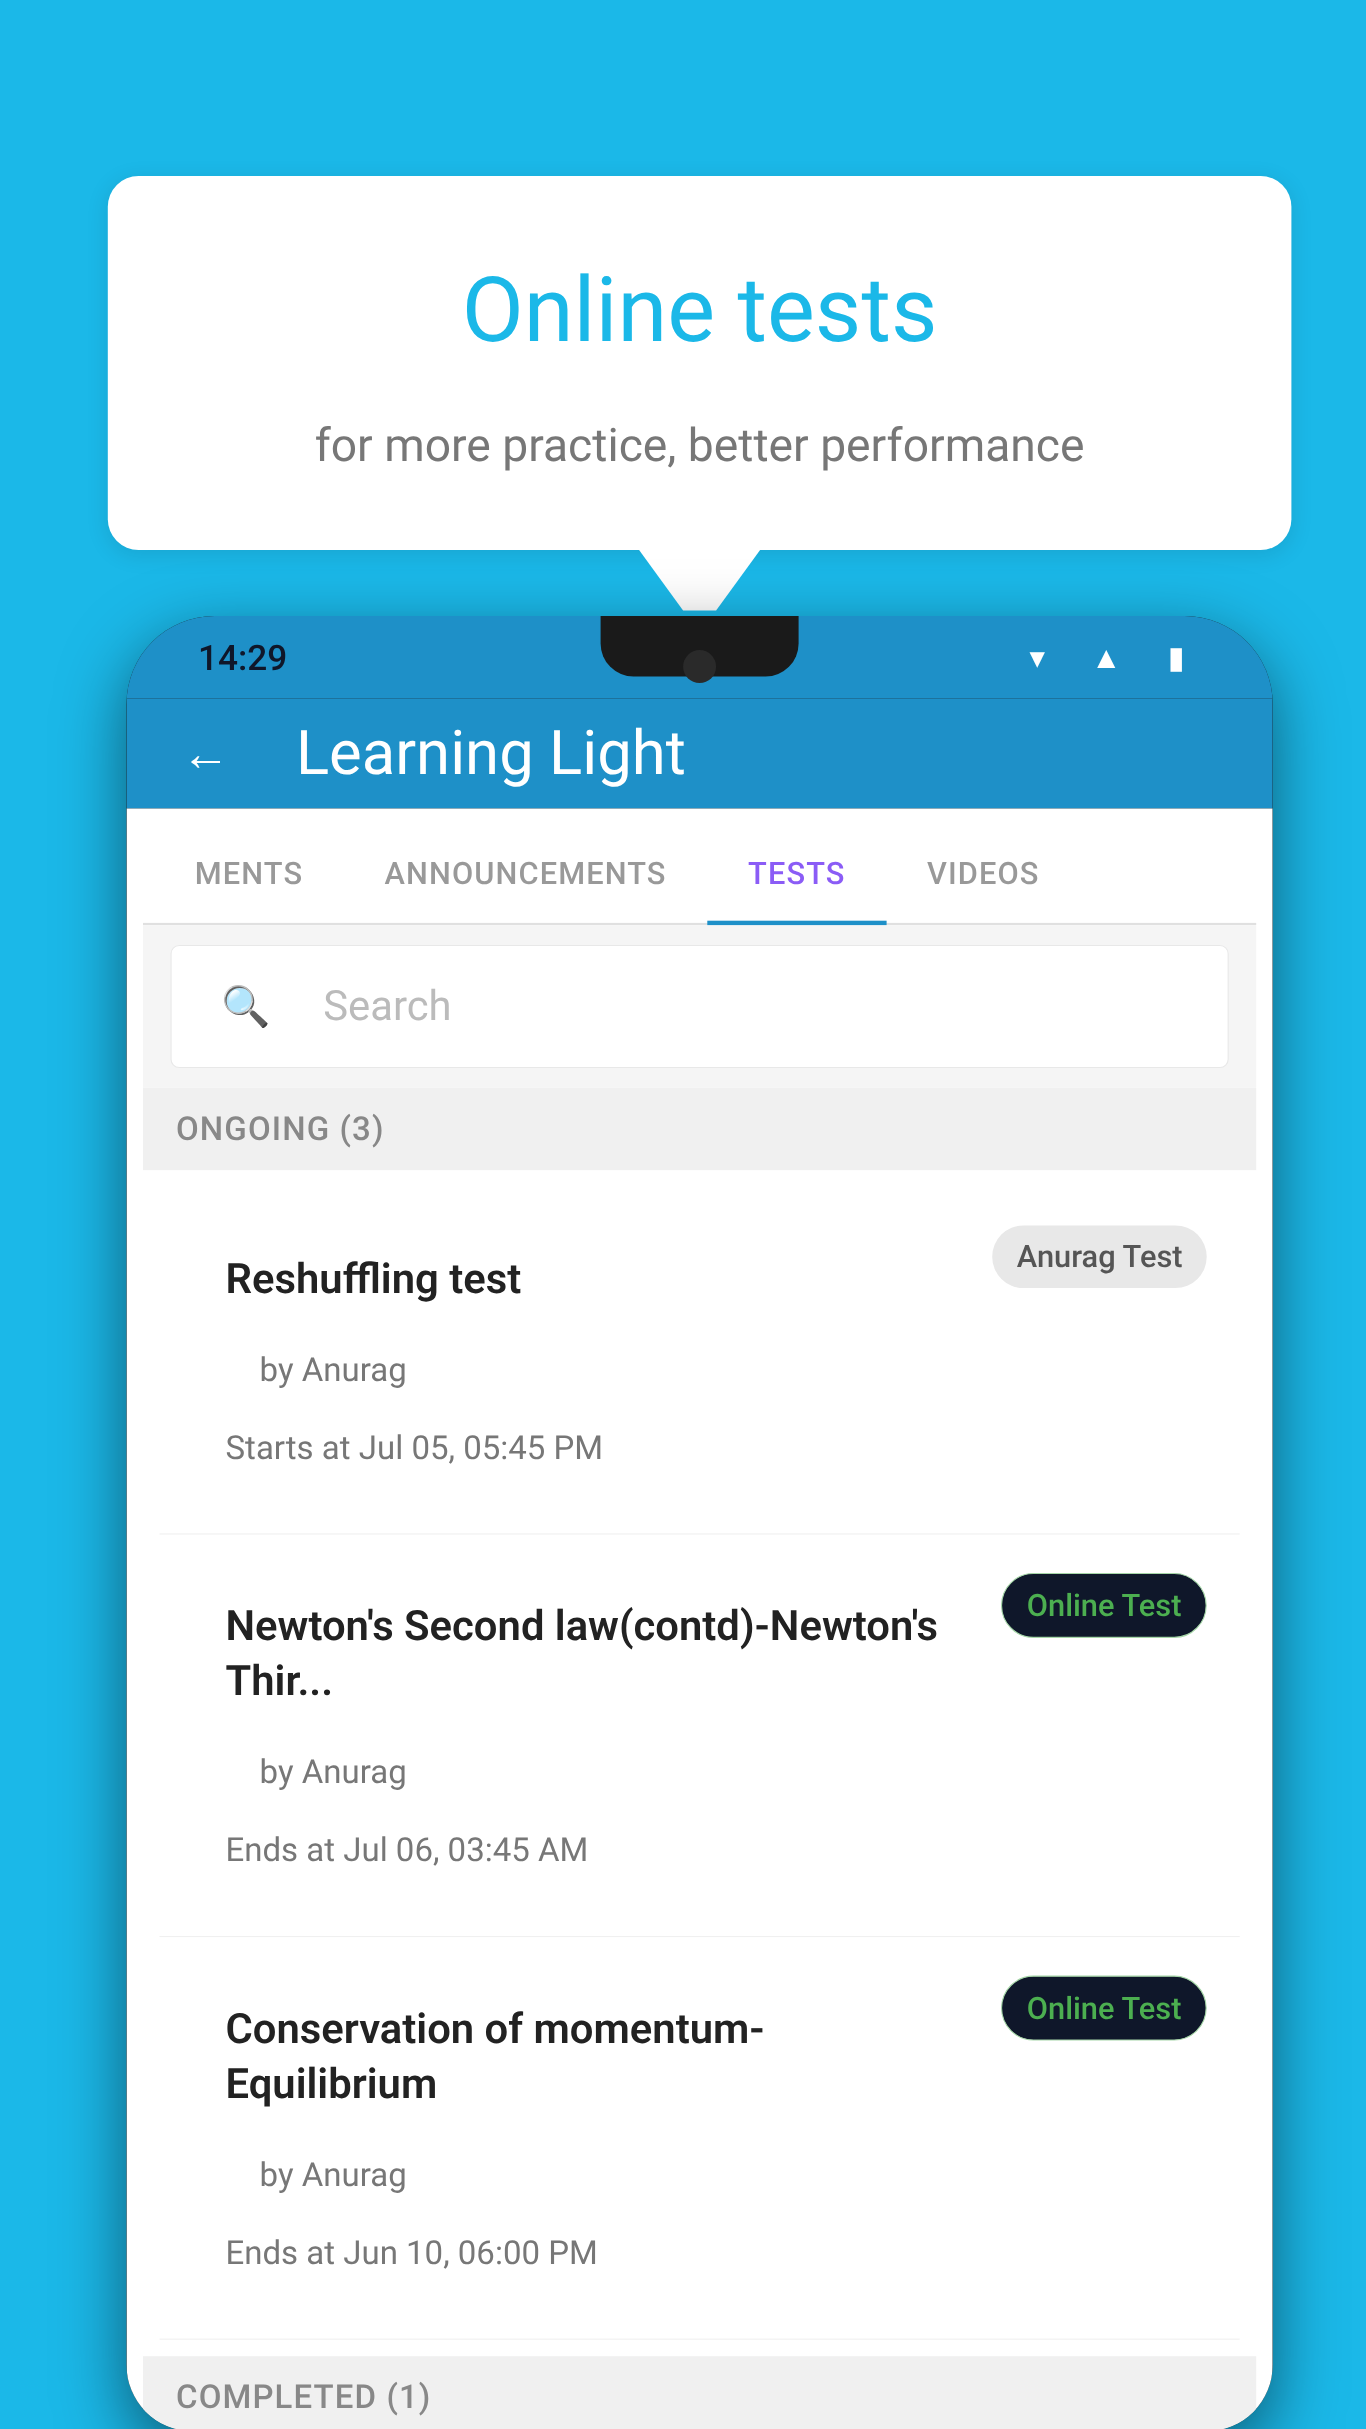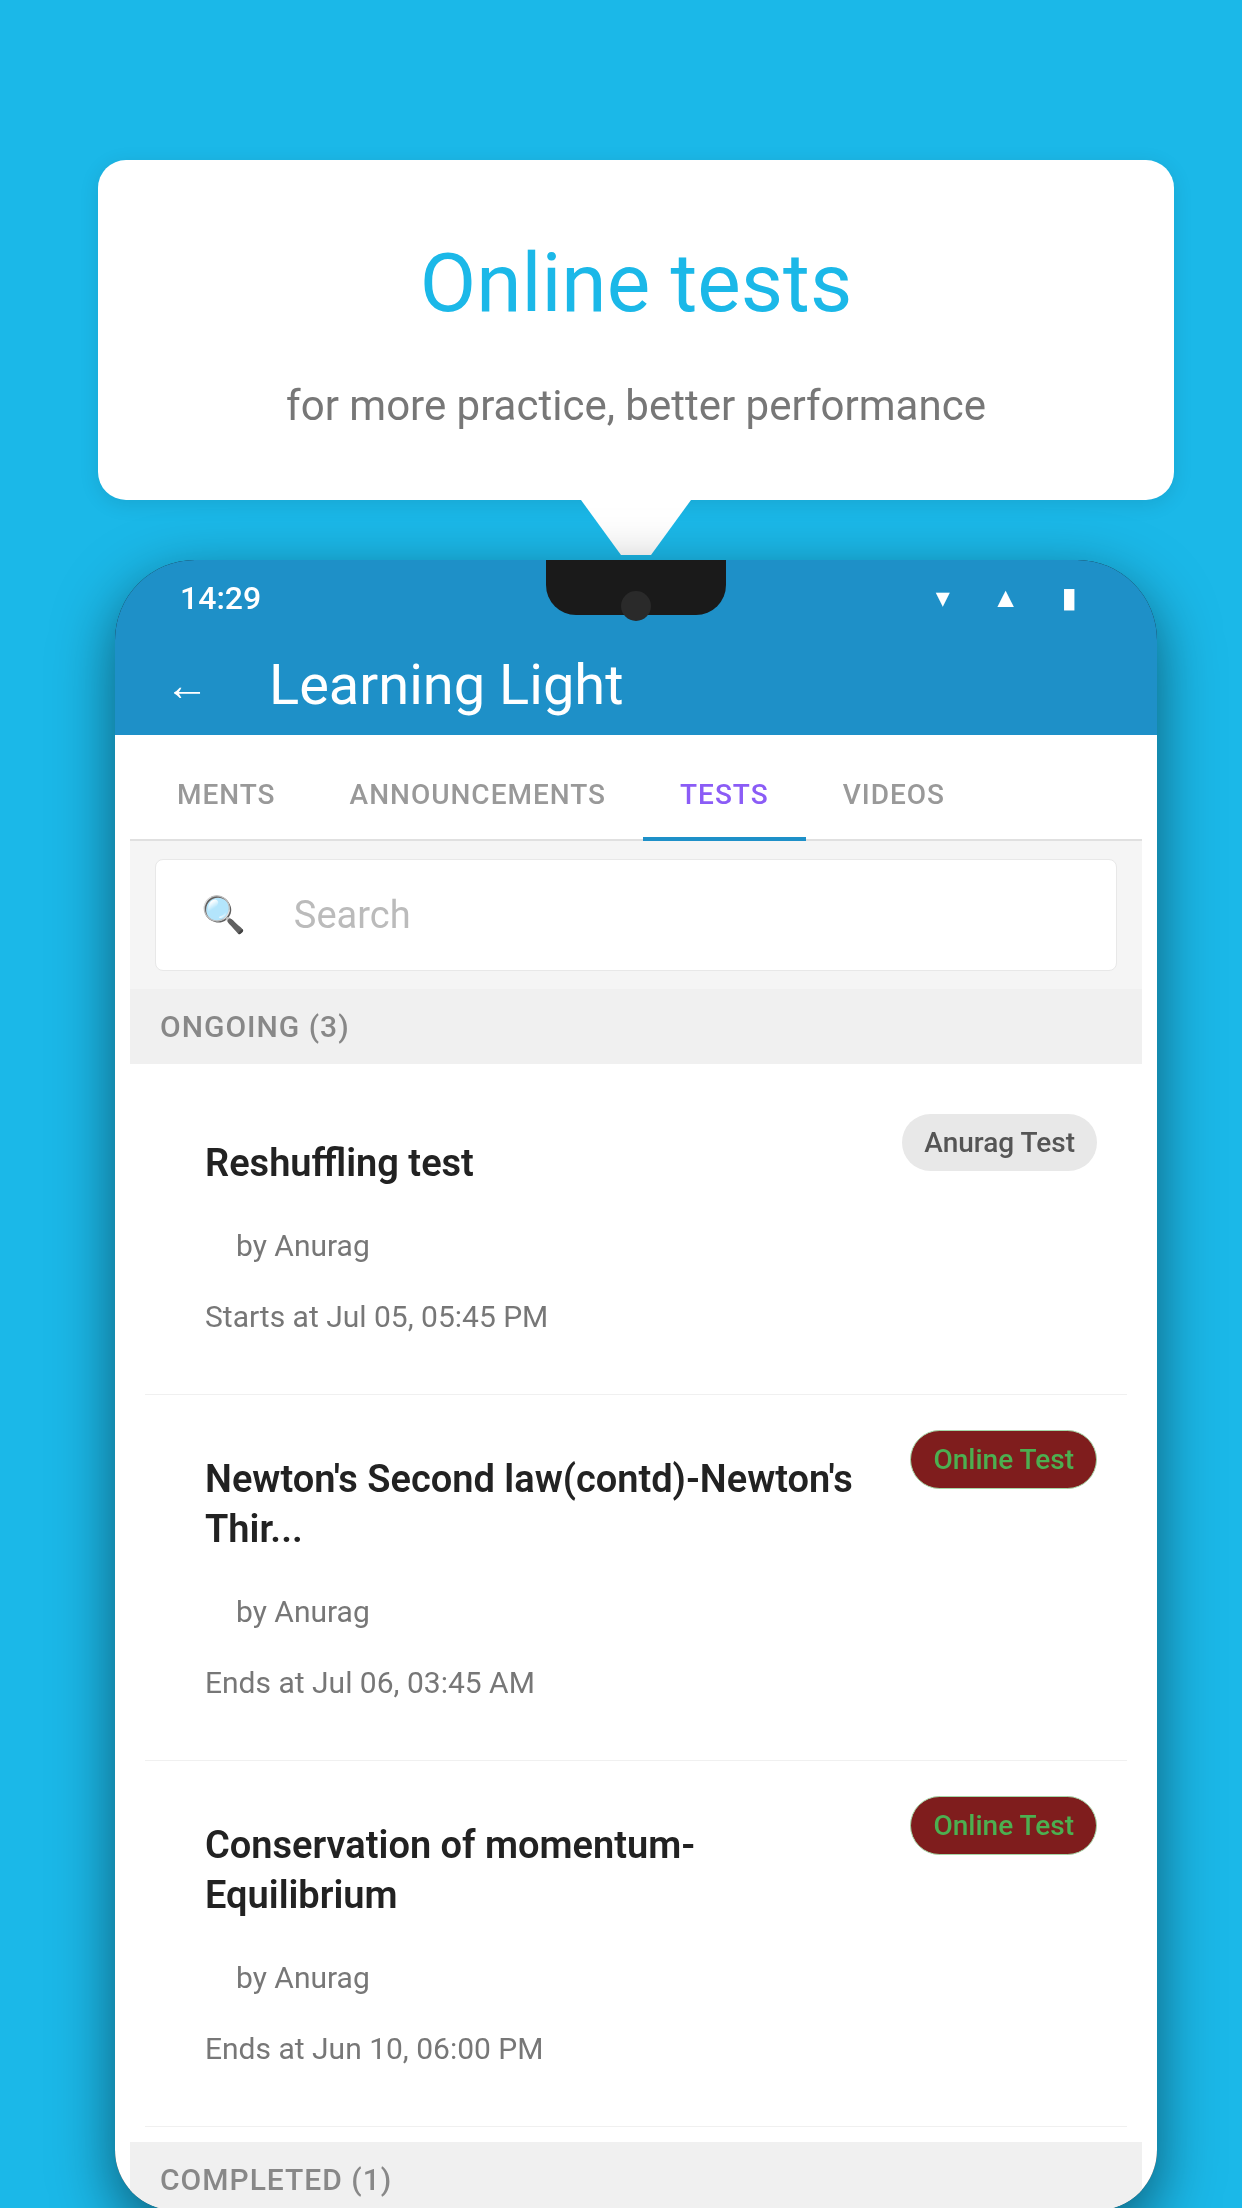--- a/index.html
+++ b/index.html
@@ -68,21 +68,21 @@
     .phone-status-bar {
       background: #1e90c8;
       height: 75px;
       display: flex;
       align-items: center;
       justify-content: space-between;
       padding: 0 50px;
       border-radius: 70px 70px 0 0;
     }
     .status-time {
-      color: #ffffff;
+      color: #0f172a;
       font-size: 32px;
       font-weight: 500;
     }
     .status-icons {
       display: flex;
       align-items: center;
       gap: 12px;
     }
     .status-icon {
       color: white;
@@ -230,21 +230,21 @@
       font-size: 28px;
       font-weight: 500;
       white-space: nowrap;
       margin-top: 5px;
     }
     .badge-class-test {
       background: #e8e8e8;
       color: #555;
     }
     .badge-online-test {
-      background: #7f1d1d;
+      background: #0f172a;
       color: #4caf50;
       border: 1px solid #a5d6a7;
     }
 
     
     .completed-header {
       background: #f0f0f0;
       padding: 20px 30px;
       font-size: 30px;
       color: #888;

